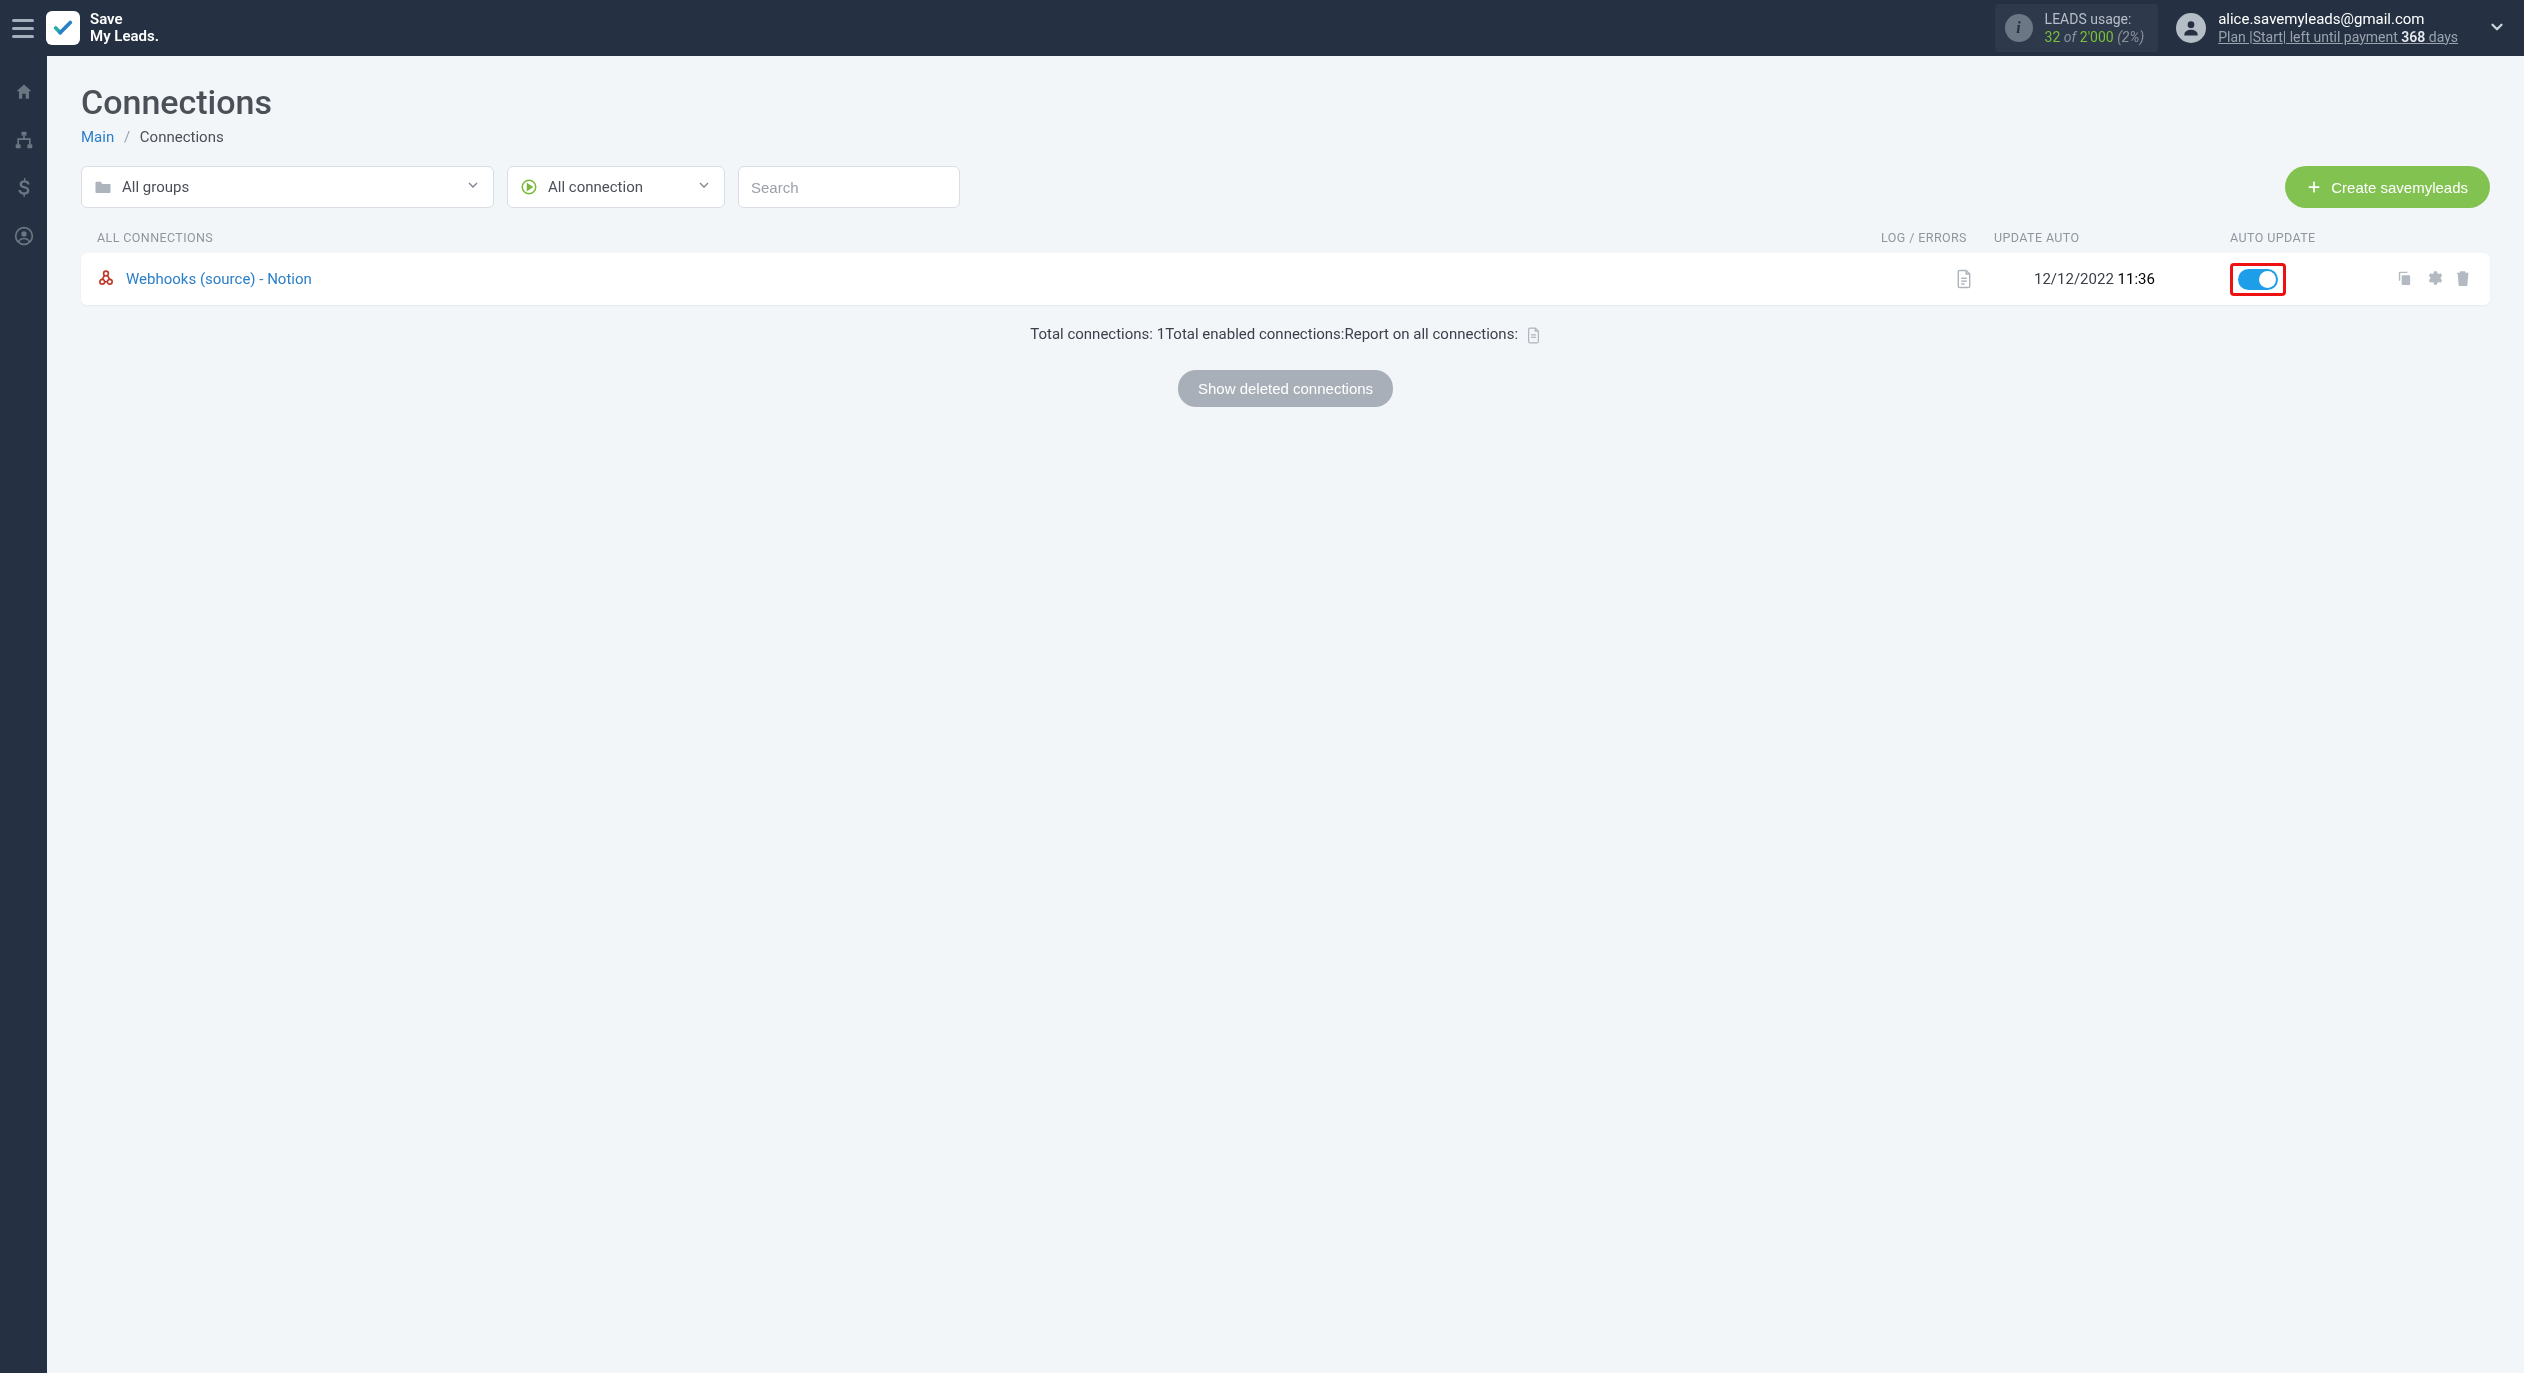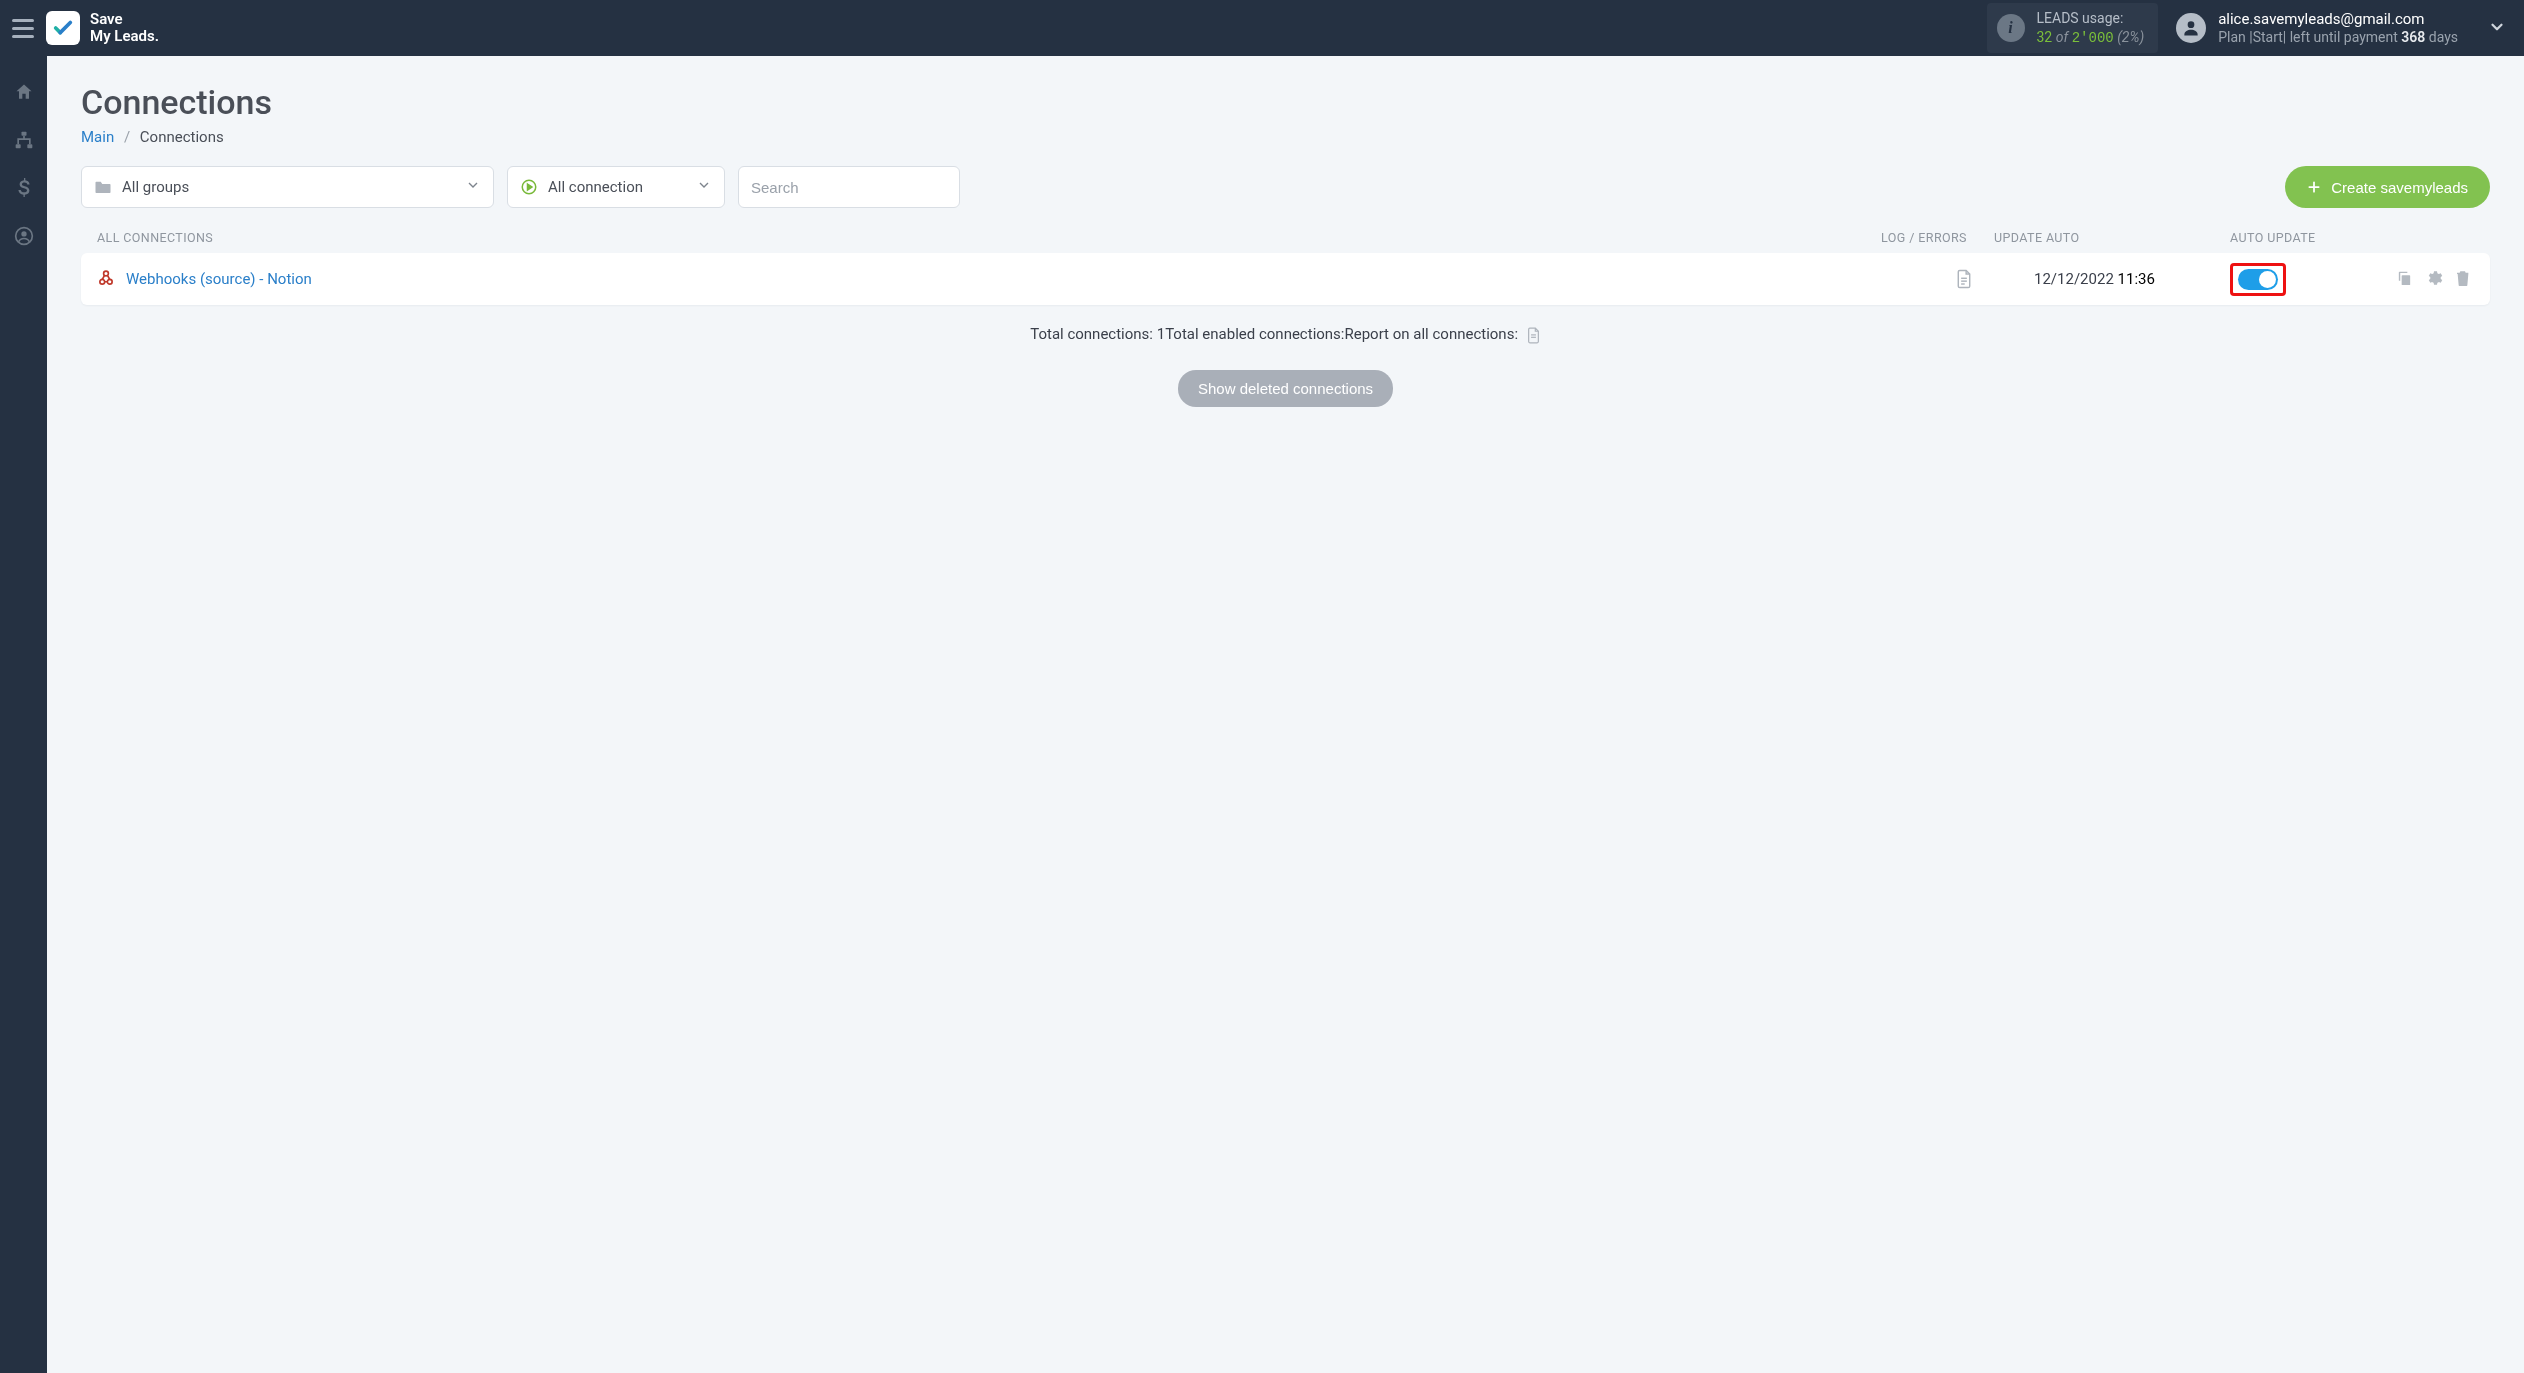--- a/index.html
+++ b/index.html
@@ -38,30 +38,30 @@
     display:flex; align-items:center; gap:12px;
     margin-right:18px;
   }
   .info-circle {
     width:28px; height:28px; border-radius:50%; background:#6b7785;
     display:flex; align-items:center; justify-content:center; color:#253142; font-family:Georgia, serif; font-weight:bold; font-style:italic; font-size:16px;
   }
   .usage-text { font-size:14px; line-height:1.3; color:#b6bec8; }
   .usage-text .n1 { color:#7bbf3a; }
   .usage-text .of { font-style:italic; color:#8a929c; }
-  .usage-text .n2 { color:#7bbf3a;font-family:Liberation Mono, monospace; }
+  .usage-text .n2 { color:#7bbf3a; }
   .usage-text .pct { color:#8a929c; font-style:italic; }
   .account-box { display:flex; align-items:center; gap:12px; margin-right:24px; }
   .avatar-circle {
     width:30px; height:30px; border-radius:50%; background:#b5bdc7;
     display:flex; align-items:center; justify-content:center;
   }
   .account-text { line-height:1.25; }
   .account-email { color:#fff; font-size:15px; }
-  .account-plan { color:#9aa3ae; font-size:14px; }
+  .account-plan { color:#9aa3ae; font-size:14px;text-decoration:underline; }
   .account-plan b { color:#e6e9ed; font-weight:600; }
   .chevron-btn { color:#cfd5dc; cursor:pointer; padding:6px; }
 
   
   .shell { display:flex; height:calc(100% - 56px); }
   .sidebar {
     width:47px; background:#253142; display:flex; flex-direction:column; align-items:center;
     padding-top:14px; gap:4px;
   }
   .side-item {

